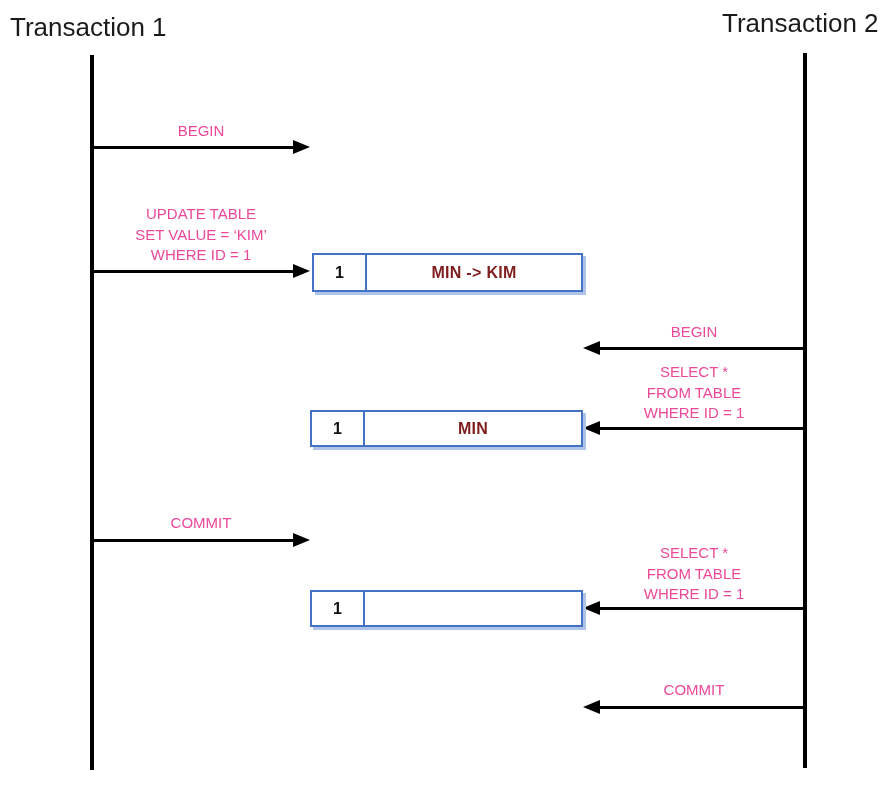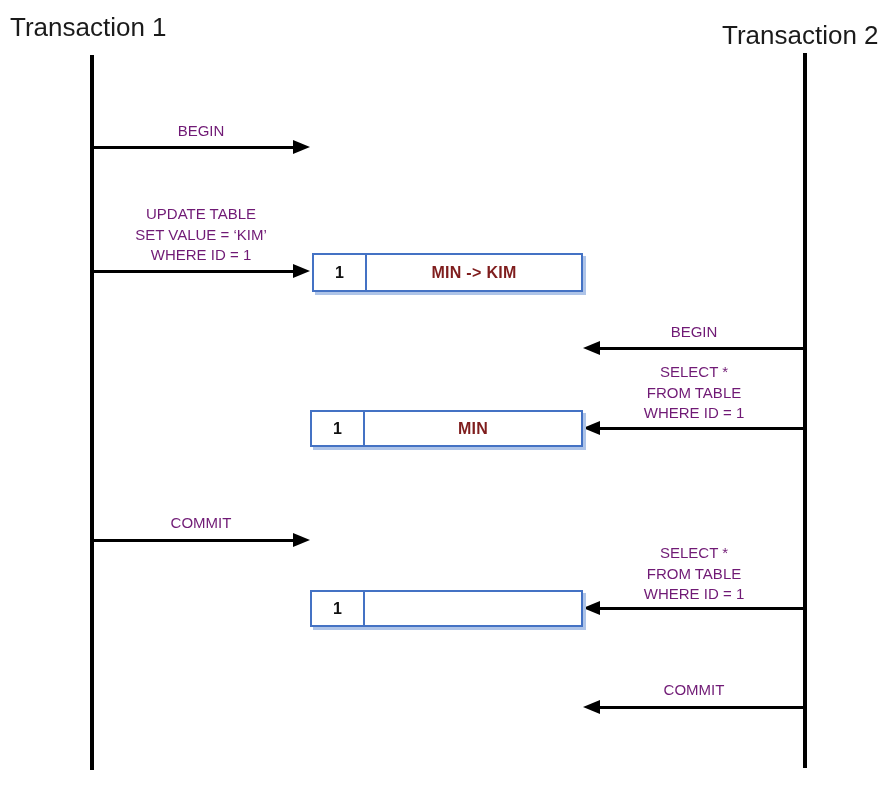--- a/index.html
+++ b/index.html
@@ -26,21 +26,21 @@
     background: #000000;
   }
   .event { position: absolute; }
   .event .lbl {
     position: absolute;
     left: 0;
     width: 100%;
     text-align: center;
     font-size: 15px;
     line-height: 20.5px;
-    color: #701a75;
+    color: #ec4899;
     white-space: pre-line;
   }
   .arrow { position: absolute; height: 14px; }
   .arrow .shaft {
     position: absolute;
     top: 6px;
     height: 3px;
     background: #000000;
   }
   .arrow.right .shaft { left: 0; right: 13px; }
@@ -83,21 +83,21 @@
     color: #7f1d1d;
     letter-spacing: 0.3px;
   }
 </style>
 </head>
 <body>
 
 <div class="canvas">
 
   <div class="title" style="left:10px; top:12px;">Transaction 1</div>
-  <div class="title" style="left:722px; top:20px;">Transaction 2</div>
+  <div class="title" style="left:722px; top:8px;">Transaction 2</div>
 
   <div class="timeline" style="left:90px; top:55px; height:715px;"></div>
   <div class="timeline" style="left:803px; top:53px; height:715px;"></div>
 
   <div class="event" style="left:92px; top:0; width:218px;">
     <div class="lbl" style="top:121px;">BEGIN</div>
     <div class="arrow right" style="left:0; width:218px; top:140px;">
       <div class="shaft"></div>
       <div class="head"></div>
     </div>

